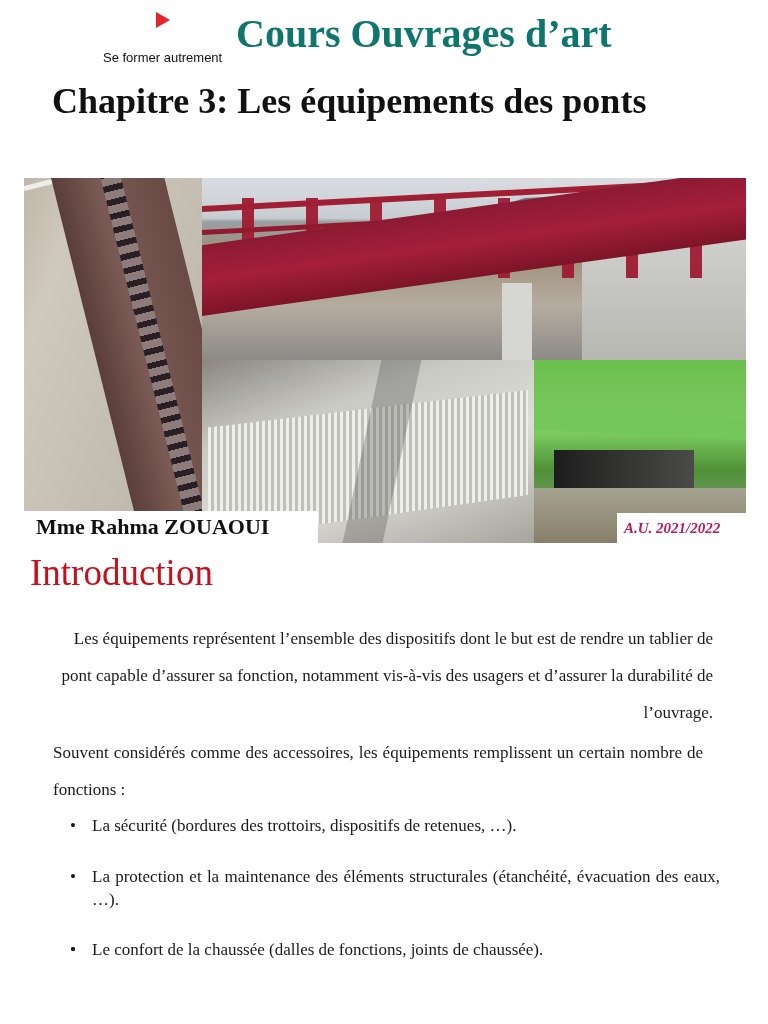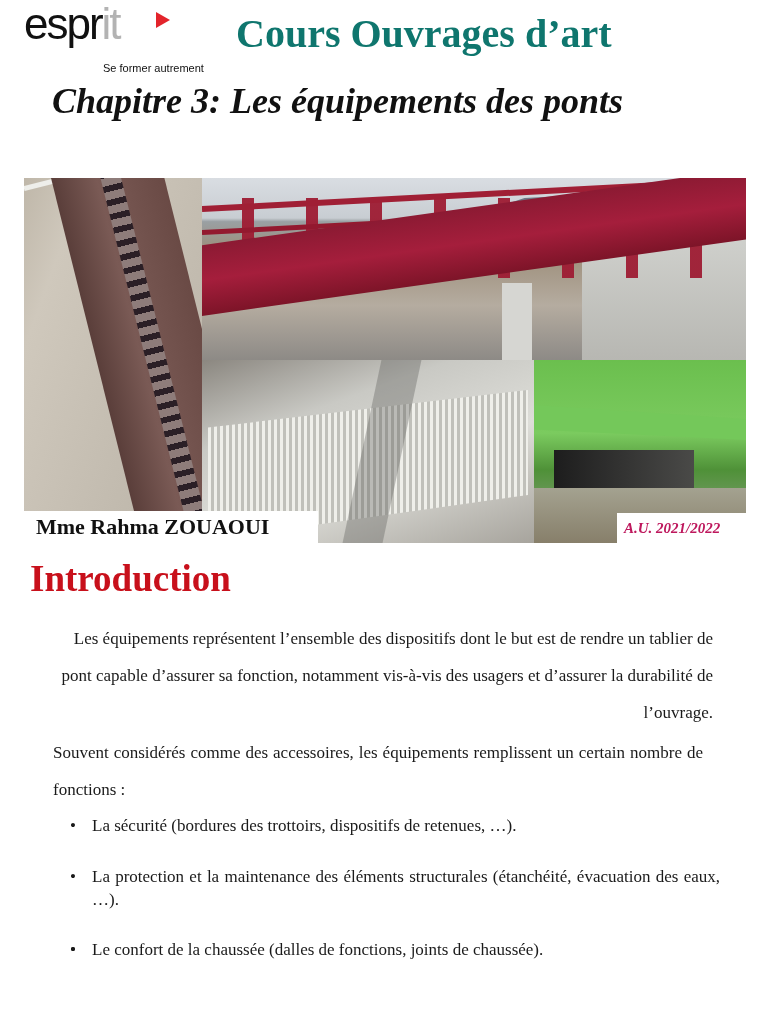--- a/index.html
+++ b/index.html
@@ -4,24 +4,24 @@
   <style>
     * { box-sizing: border-box; margin: 0; padding: 0; }
     html, body { width: 768px; height: 1024px; background: #ffffff; overflow: hidden; }
     body { position: relative; font-family: "Liberation Serif", "DejaVu Serif", serif; color: #111; }
 
     
     .logo { position: absolute; left: 22px; top: 6px; width: 150px; height: 56px; }
     .logo .word { position: absolute; left: 2px; top: -4px; font-family: "Liberation Sans", "DejaVu Sans", sans-serif; font-size: 44px; letter-spacing: -2px; color: #111; line-height: 1; }
     .logo .word .it { color: #b3b3b3; }
     .logo .flag { position: absolute; left: 134px; top: 6px; width: 0; height: 0; border-top: 8px solid transparent; border-bottom: 8px solid transparent; border-left: 14px solid #e3242b; }
-    .logo .tagline { position: absolute; left: 81px; top: 56px; font-family: "Liberation Sans", "DejaVu Sans", sans-serif; font-size: 11px; color: #111; white-space: nowrap; }
+    .logo .tagline { position: absolute; left: 81px; top: 44px; font-family: "Liberation Sans", "DejaVu Sans", sans-serif; font-size: 13px; color: #111; white-space: nowrap; }
 
     .course-title { position: absolute; left: 236px; top: 10px; font-size: 40px; font-weight: bold; color: #0f766e; white-space: nowrap; }
-    .chapter-title { position: absolute; left: 52px; top: 80px; font-size: 36px; font-weight: bold; color: #111; white-space: nowrap; font-style: italic; }
+    .chapter-title { position: absolute; left: 52px; top: 80px; font-size: 36px; font-weight: bold; color: #111; white-space: nowrap; }
 
     
     .collage { position: absolute; left: 24px; top: 178px; width: 722px; height: 365px; }
     .photo { position: absolute; overflow: hidden; }
 
     .p-joint { left: 0; top: 0; width: 178px; height: 365px;
       background: linear-gradient(110deg, #bfb7a9 0%, #cfc8bc 20%, #b9b2a6 100%); }
     .p-joint .plate { position: absolute; left: 22px; top: -20px; width: 110px; height: 420px;
       background: linear-gradient(90deg, #5a3e3a 0%, #7a5a55 40%, #6a4a45 100%);
       transform: rotate(-14deg); transform-origin: top left; }
@@ -53,38 +53,37 @@
       background: linear-gradient(180deg, #6bbf4e 0%, #7bcb5f 40%, #4f9138 60%, #9aa390 100%); }
     .p-bearing .beam { position: absolute; left: 0; top: 45px; width: 212px; height: 35px; background: #74c85a; clip-path: polygon(0 0, 100% 40%, 100% 100%, 0 70%); }
     .p-bearing .pad { position: absolute; left: 20px; top: 90px; width: 140px; height: 40px; background: linear-gradient(90deg, #1d1d1d, #4a4a48); }
     .p-bearing .plinth { position: absolute; left: 0; top: 128px; width: 212px; height: 55px; background: linear-gradient(180deg, #a4a290, #877f6a); }
 
     .author-box { position: absolute; left: 24px; top: 511px; width: 294px; height: 33px; background: #fff; }
     .author { position: absolute; left: 36px; top: 514px; font-size: 22px; font-weight: bold; color: #111; white-space: nowrap; }
     .year-box { position: absolute; left: 617px; top: 513px; width: 129px; height: 31px; background: #fff; }
     .year { position: absolute; left: 624px; top: 520px; font-size: 15px; font-weight: bold; font-style: italic; color: #be185d; white-space: nowrap; }
 
-    .section-title { position: absolute; left: 30px; top: 551px; font-size: 37px; font-weight: bold; color: #c8101b; white-space: nowrap; margin-top: 6px; }
+    .section-title { position: absolute; left: 30px; top: 551px; font-size: 37px; font-weight: normal; color: #c8101b; white-space: nowrap; }
 
     .para { position: absolute; left: 53px; font-size: 17px; color: #1a1a1a; line-height: 37px; width: 660px; }
     .para1 { top: 620px; text-align: right; }
     .para2 { top: 734px; text-align: justify; text-align-last: left; width: 650px; }
 
     .bullets { position: absolute; left: 70px; top: 814px; width: 680px; list-style: none; }
     .bullets li { position: relative; font-size: 17px; color: #1a1a1a; padding-left: 22px; line-height: 23px; }
     .bullets li .dot { position: absolute; left: 0; top: 0; }
     .bullets li.b1 { margin-bottom: 28px; }
     .bullets li.b2 { margin-bottom: 27px; text-align: justify; text-align-last: left; width: 650px; }
     .bullets li.b3 { margin-bottom: 26px; }
   </style>
 </head>
 <body>
 
 <div class="logo">
-  <span class="word"><span>espr</span><span class="it">it</span></span>
   <span class="flag"></span>
   <span class="tagline">Se former autrement</span>
 </div>
 
 <div class="course-title">Cours Ouvrages d’art</div>
 <div class="chapter-title">Chapitre 3: Les équipements des ponts</div>
 
 <div class="collage">
   <div class="photo p-joint">
     <div class="stripe"></div>

